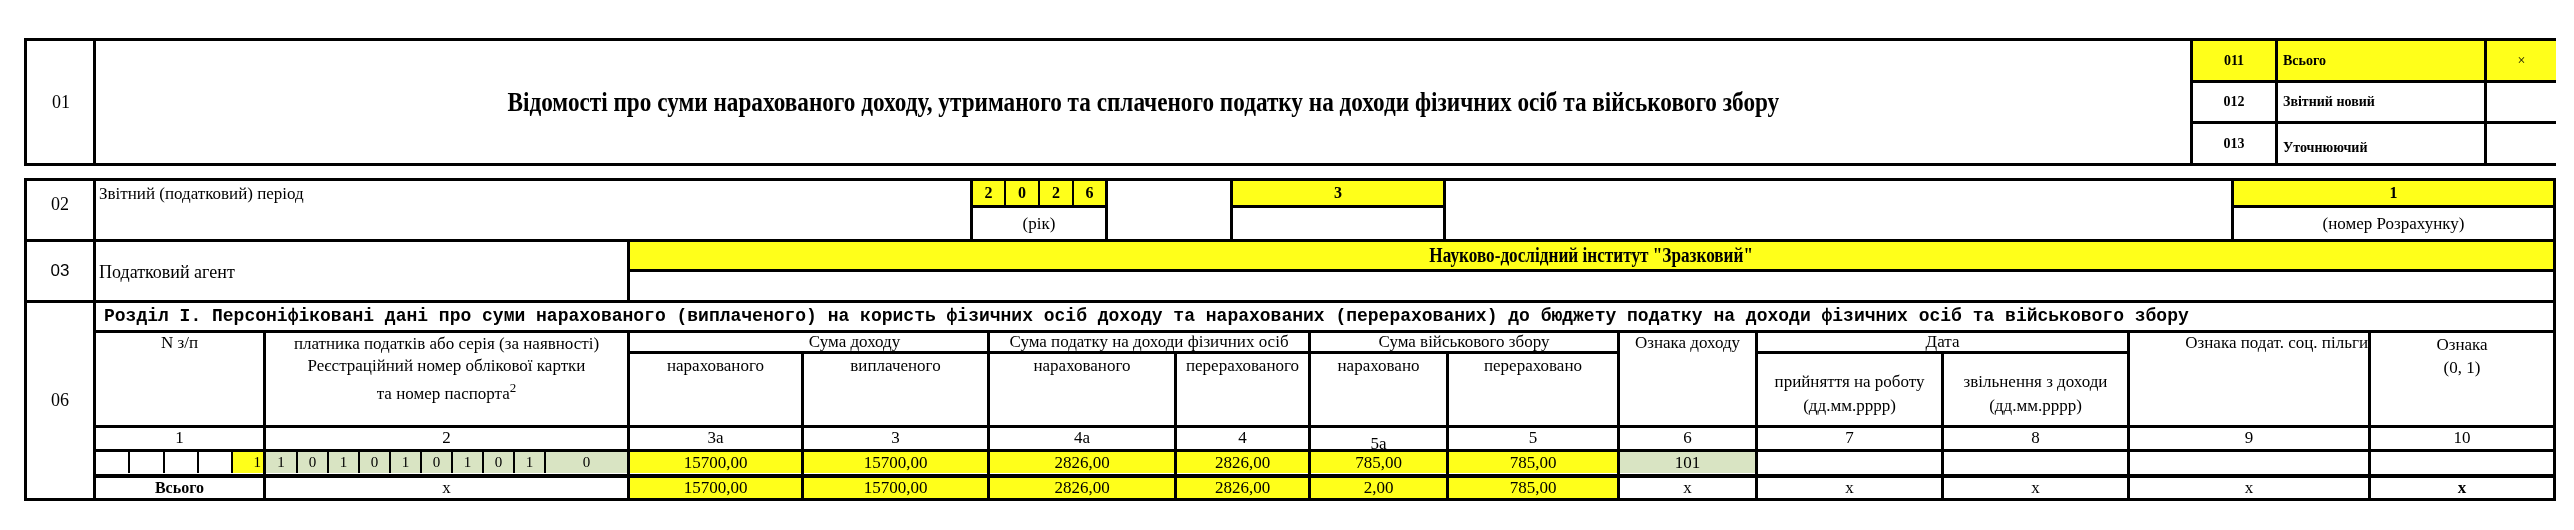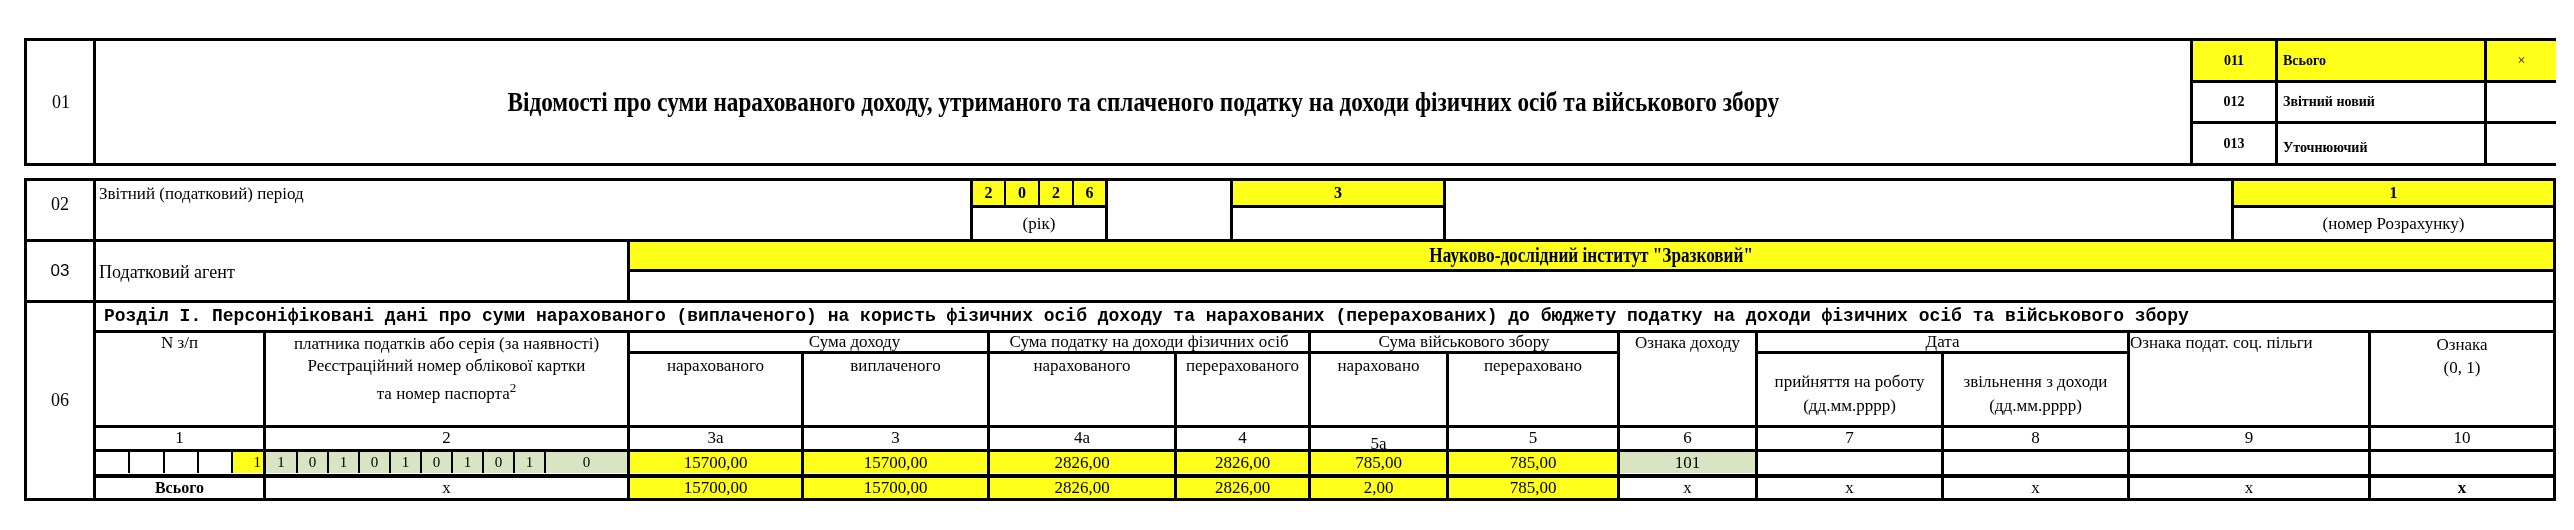--- a/index.html
+++ b/index.html
@@ -117,21 +117,21 @@
 <div class="abs t" style="left:266px;top:333px;width:361px;text-align:center;line-height:22px;">
   <div>платника податків або серія (за наявності)</div>
   <div>Реєстраційний номер облікової картки</div>
   <div><span>та номер паспорта</span><sup style="font-size:13px;">2</sup></div>
 </div>
 <div class="abs t" style="left:630px;top:332px;width:357px;text-align:center;margin-left:46px;">Сума доходу</div>
 <div class="abs t" style="left:990px;top:332px;width:318px;text-align:center;white-space:nowrap;">Сума податку на доходи фізичних осіб</div>
 <div class="abs t" style="left:1311px;top:332px;width:306px;text-align:center;">Сума військового збору</div>
 <div class="abs t" style="left:1620px;top:333px;width:135px;text-align:center;">Ознака доходу</div>
 <div class="abs t" style="left:1758px;top:332px;width:369px;text-align:center;">Дата</div>
-<div class="abs t" style="left:2130px;top:333px;width:238px;text-align:left;">Ознака подат. соц. пільги</div>
+<div class="abs t" style="left:2130px;top:333px;width:238px;text-align:right;">Ознака подат. соц. пільги</div>
 <div class="abs t" style="left:2371px;top:333px;width:182px;text-align:center;line-height:23px;">
   <div>Ознака</div>
   <div>(0, 1)</div>
 </div>
 
 <div class="abs t" style="left:630px;top:356px;width:171px;text-align:center;">нарахованого</div>
 <div class="abs t" style="left:804px;top:356px;width:183px;text-align:center;">виплаченого</div>
 <div class="abs t" style="left:990px;top:356px;width:184px;text-align:center;">нарахованого</div>
 <div class="abs t" style="left:1177px;top:356px;width:131px;text-align:center;">перерахованого</div>
 <div class="abs t" style="left:1311px;top:356px;width:135px;text-align:center;">нараховано</div>

